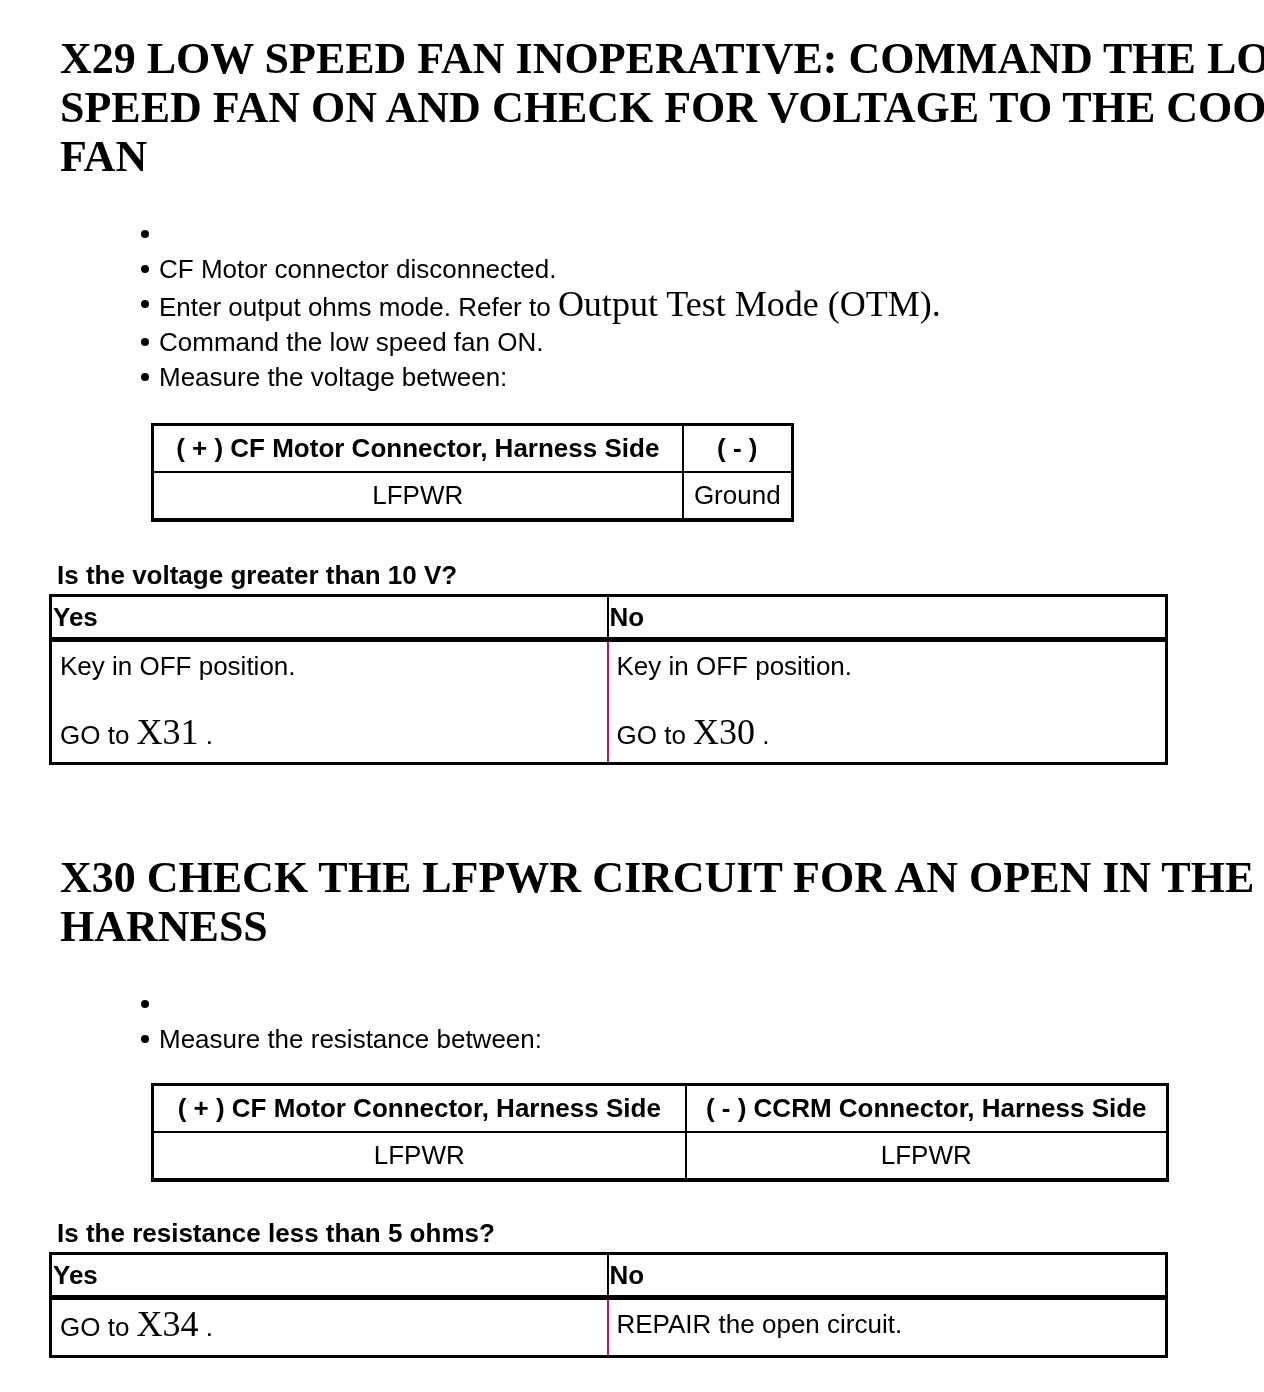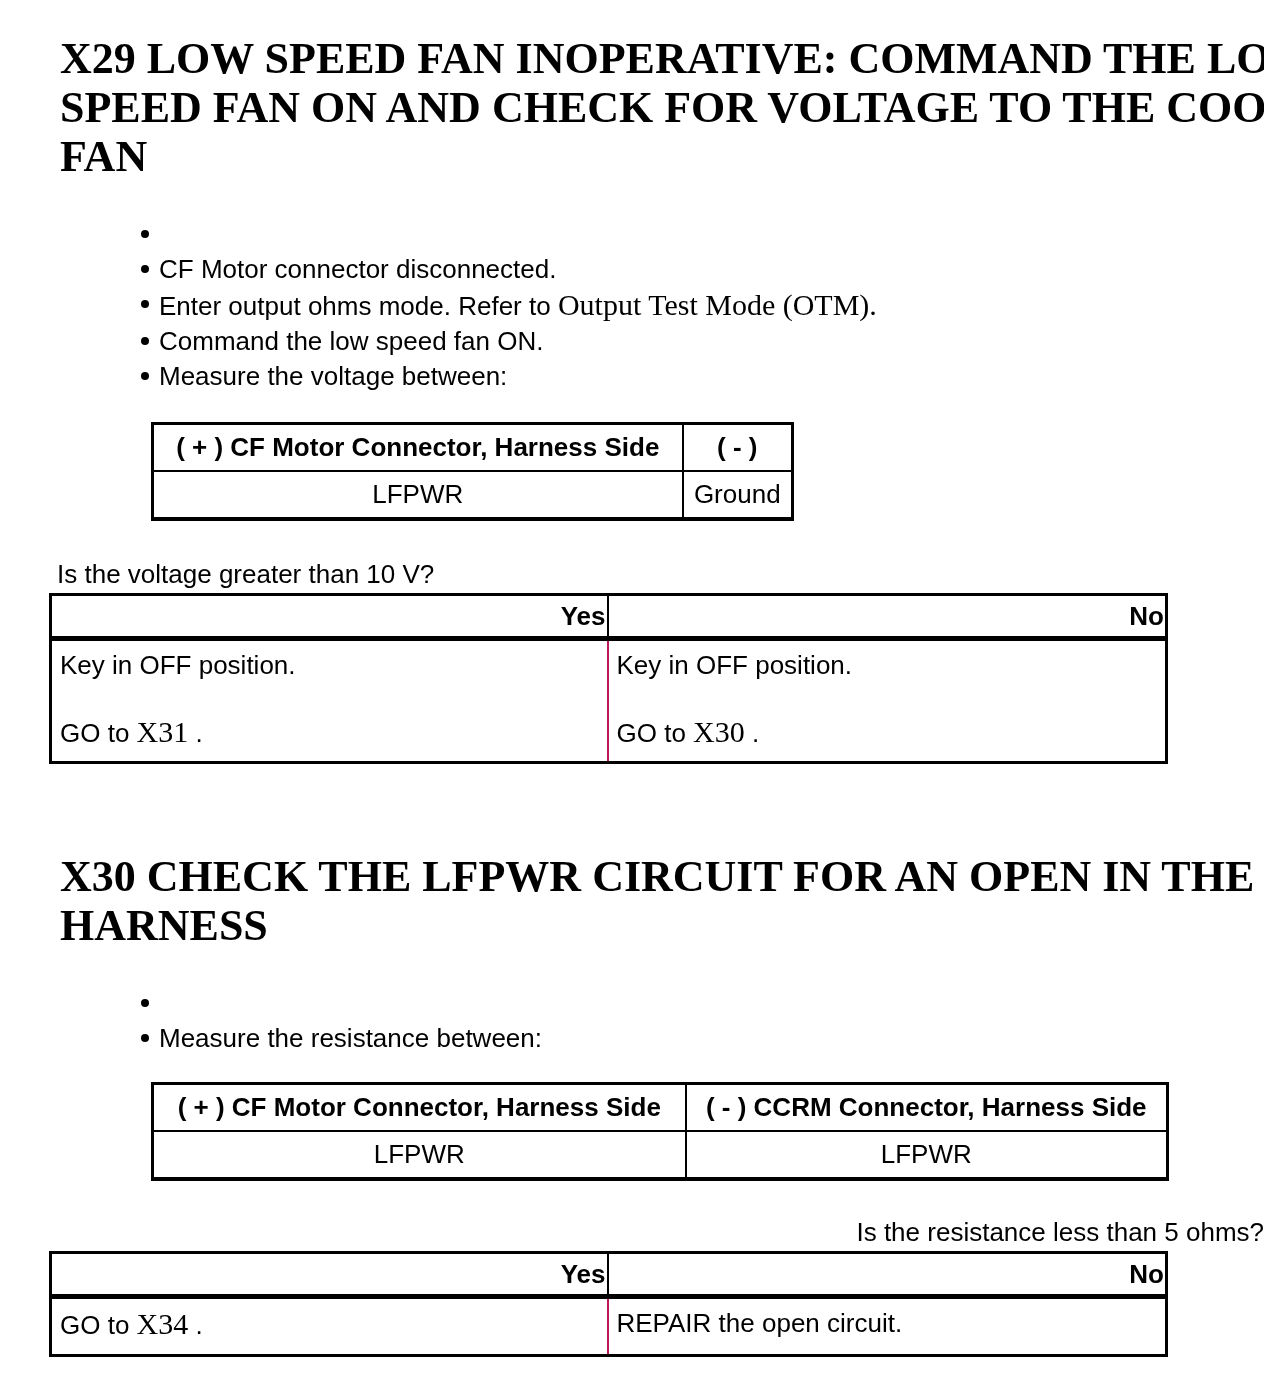--- a/index.html
+++ b/index.html
@@ -44,21 +44,21 @@
   .dot {
     width: 8px;
     height: 8px;
     border-radius: 50%;
     background: #000;
     margin: 13px 10px 0 0;
     flex: none;
   }
   .ref-serif {
     font-family: "Liberation Serif", serif;
-    font-size: 30px;
+    font-size: 36px;
   }
   
   .measure-table {
     border-collapse: collapse;
     table-layout: fixed;
     border: 3px solid #000;
     border-bottom-width: 4px;
   }
   .measure-table.t1 { margin: 28px 0 0 151px; width: 643px; }
   .measure-table.t2 { margin: 26px 0 0 151px; width: 1018px; }
@@ -70,39 +70,39 @@
     text-align: center;
     vertical-align: middle;
     overflow: hidden;
     white-space: nowrap;
   }
   .measure-table th { font-weight: bold; }
   .measure-table th.center { text-align: center; }
   
   .question {
     margin: 38px 0 4px 57px;
-    font-weight: normal;
+    font-weight: bold;
     font-size: 26px;
     line-height: 30px;
   }
-  .question.q2 { margin-top: 36px; text-align: right; }
+  .question.q2 { margin-top: 36px; }
   
   .decision-table {
     border-collapse: collapse;
     table-layout: fixed;
     border: 3px solid #000;
     margin-left: 49px;
     width: 1119px;
   }
   .decision-table th {
     border: 2px solid #000;
     border-bottom: 5px solid #000;
     font-weight: bold;
     font-size: 26px;
-    text-align: right;
+    text-align: left;
     height: 38px;
     vertical-align: middle;
   }
   .decision-table td {
     border: 2px solid #be185d;
     vertical-align: top;
     padding: 8px 8px;
     font-size: 26px;
   }
   .decision-table.d1 td { height: 104px; }

